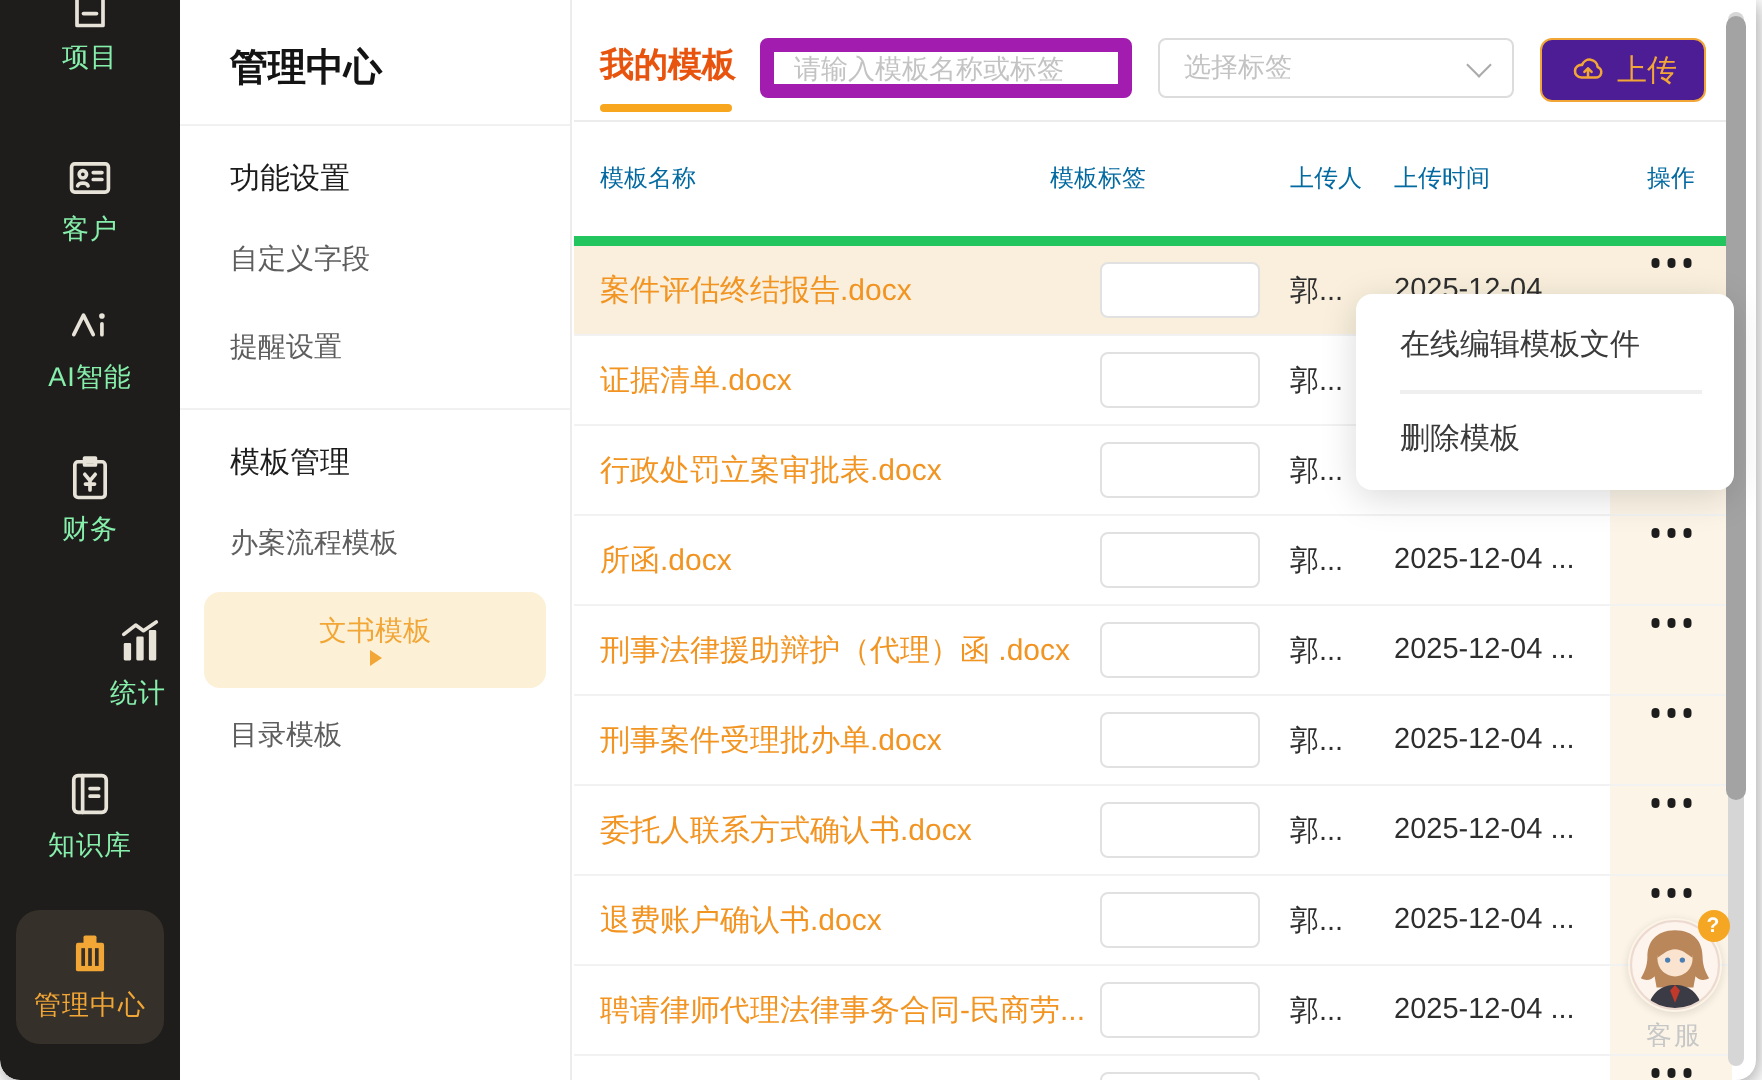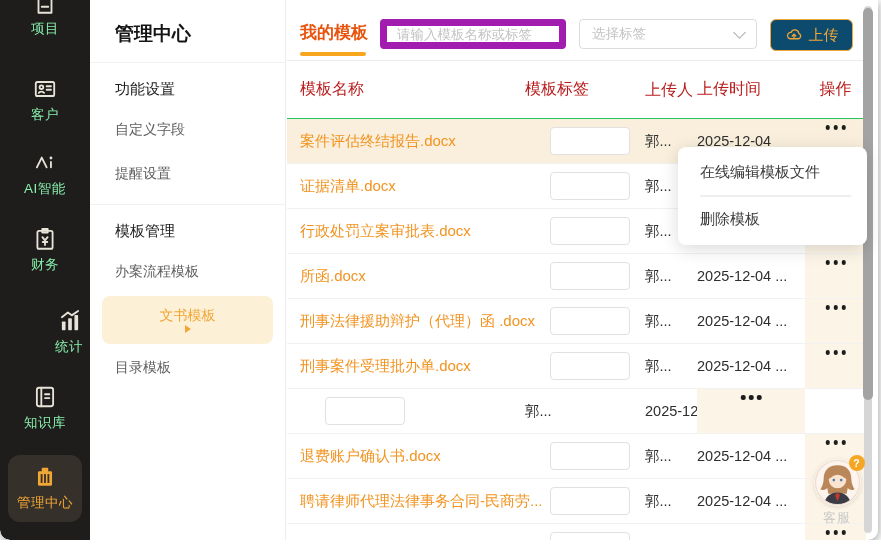--- a/index.html
+++ b/index.html
@@ -39,28 +39,28 @@
           border-radius:4px;padding:0 10px;font-size:13.5px;color:#333;box-sizing:border-box;
           font-family:inherit;outline:none;}
   .search::placeholder{color:#c3c3c3;}
   .select{position:absolute;left:292px;top:19px;width:178px;height:30px;border:1px solid #dcdcdc;
           border-radius:4px;box-sizing:border-box;display:flex;align-items:center;
           justify-content:space-between;padding:0 12px;cursor:pointer;background:#fff;}
   .select-ph{font-size:13.5px;color:#c3c3c3;}
   .chev{width:8px;height:8px;border-right:1.5px solid #aaa;border-bottom:1.5px solid #aaa;
         transform:rotate(45deg);margin-top:-4px;}
   .upload{position:absolute;left:483px;top:19px;height:32px;width:83px;display:flex;align-items:center;
-          justify-content:center;gap:6px;border:1.5px solid #f2a636;border-radius:6px;background:#0c4a6e;
+          justify-content:center;gap:6px;border:1.5px solid #f2a636;border-radius:6px;background:#4c1d95;
           color:#f2a636;font-size:15px;cursor:pointer;font-family:inherit;box-sizing:border-box;}
   .upload svg{width:18px;height:18px;}
 
   
   .thead,.trow{display:grid;grid-template-columns:225px 120px 52px 108px 1fr;
                padding-left:13px;align-items:center;}
-  .thead{height:57px;border-bottom:1px solid #22c55e;color:#b91c1c;font-size:16px;}
+  .thead{height:57px;border-bottom:5px solid #22c55e;color:#0369a1;font-size:12px;}
   .thead .hc-upl{line-height:17px;}
   .thead .hc-act{text-align:center;}
   .trow{height:44px;border-bottom:1px solid #f2f2f2;position:relative;}
   .trow.highlight{background:#f9efdc;}
   .doc-link{font-size:15px;color:#f29422;cursor:pointer;white-space:nowrap;}
   .tag-input{margin-left:25px;width:74px;height:24px;border:1px solid #e1e1e1;border-radius:4px;
              background:#fff;outline:none;box-sizing:content-box;}
   .c-upl,.c-time{font-size:14.5px;color:#2e2e2e;white-space:nowrap;}
   .c-act{height:100%;background:#fcf5e7;position:relative;}
   .trow.highlight .c-act{background:#f9efdc;}
@@ -292,20 +292,21 @@
           <div class="c-time">2025-12-04 ...</div>
           <div class="c-act">
             <button class="dots">
               <i class="dot"></i>
               <i class="dot"></i>
               <i class="dot"></i>
             </button>
           </div>
         </div>
         <div class="trow">
+          <div><span class="doc-link">委托人联系方式确认书.docx</span></div>
           <div><input class="tag-input" type="text" style=""></div>
           <div class="c-upl">郭...</div>
           <div class="c-time">2025-12-04 ...</div>
           <div class="c-act">
             <button class="dots">
               <i class="dot"></i>
               <i class="dot"></i>
               <i class="dot"></i>
             </button>
           </div>

